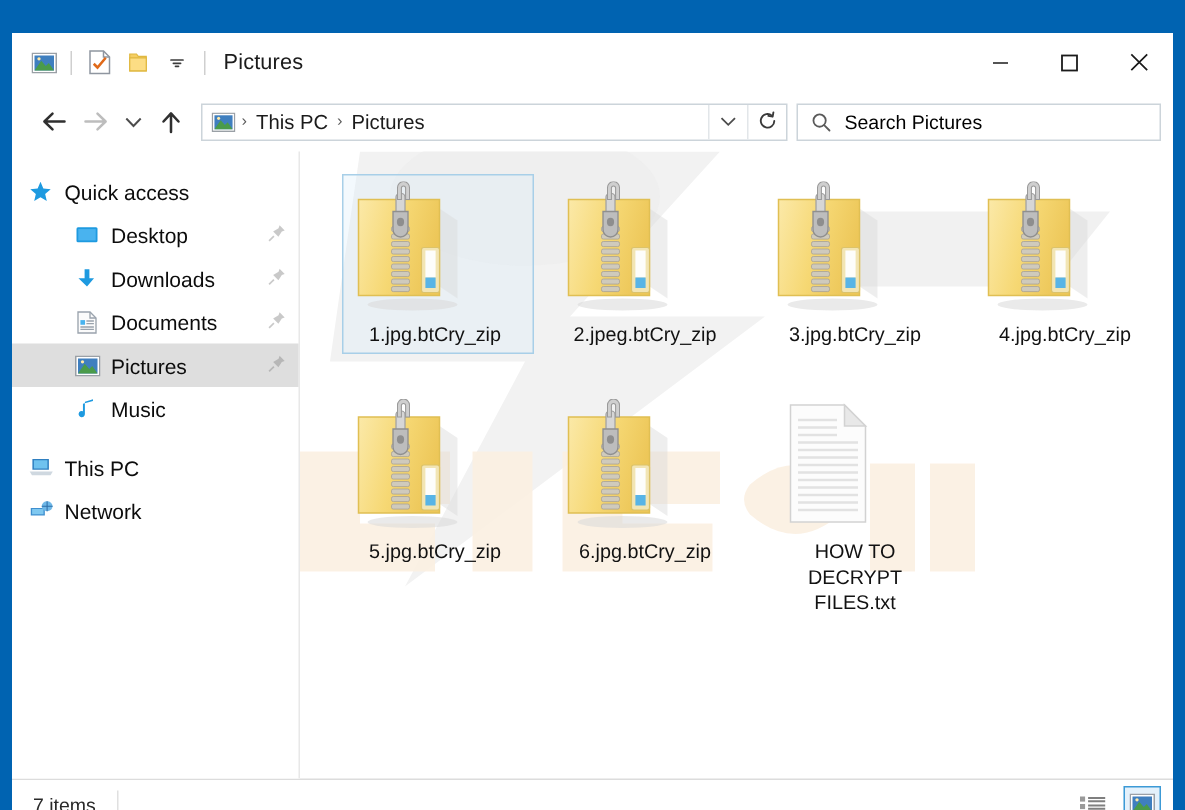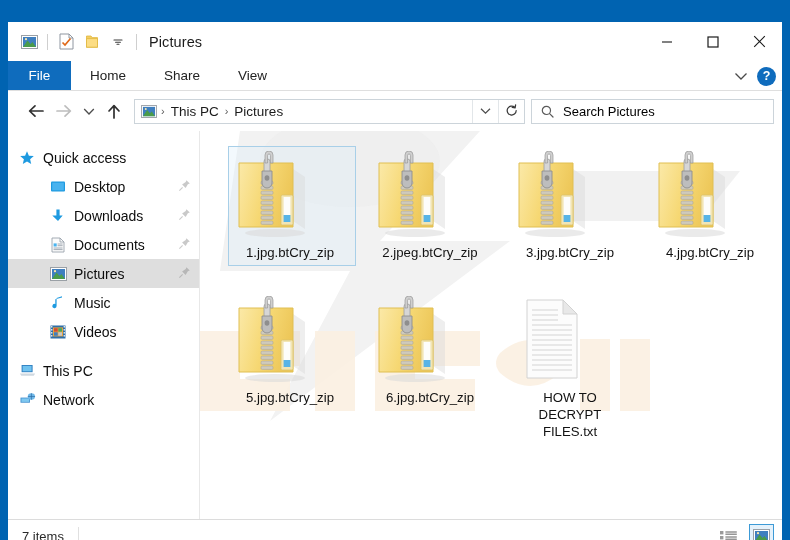--- a/index.html
+++ b/index.html
@@ -302,34 +302,20 @@
           </svg>
       </div>
       <div class="wc">
         <svg width="13" height="13" viewBox="0 0 13 13">
             <path d="M1.2 1.2 L11.8 11.8 M11.8 1.2 L1.2 11.8" stroke="#1b1b1b" stroke-width="1.15"></path>
           </svg>
       </div>
     </div>
   </div>
 
-  <div class="ribbon">
-    <div class="tab-file">File</div>
-    <div class="tab">Home</div>
-    <div class="tab">Share</div>
-    <div class="tab">View</div>
-    <div class="ribbon-right">
-      <div>
-        <svg width="14" height="10" viewBox="0 0 14 10">
-            <path d="M1.5 2.5 L7 8 L12.5 2.5" fill="none" stroke="#4a4a4a" stroke-width="1.3"></path>
-          </svg>
-      </div>
-      <div class="help-btn">?</div>
-    </div>
-  </div>
 
   <div class="addrbar">
     <div class="navbtn">
       <svg width="18" height="16" viewBox="0 0 18 16">
         <path d="M16 8 H3 M8 2.8 L2.6 8 L8 13.2" fill="none" stroke="#303030" stroke-width="1.7" stroke-linecap="round" stroke-linejoin="round"></path>
       </svg>
     </div>
     <div class="navbtn">
       <svg width="18" height="16" viewBox="0 0 18 16">
         <path d="M2 8 H15 M10 2.8 L15.4 8 L10 13.2" fill="none" stroke="#bdbdbd" stroke-width="1.7" stroke-linecap="round" stroke-linejoin="round"></path>
@@ -467,41 +453,20 @@
 
       <div class="nav-item lvl1">
         <span class="nav-ico">
           <svg width="14" height="16" viewBox="0 0 14 16">
             <path d="M11 1.2 L5.6 2.9 V11 a2.1 2.1 0 1 1 -1.3 -1.9 V4.2 L11 2.4 Z" fill="#1e9ae0"></path>
           </svg>
         </span>
         <span class="nav-label">Music</span>
       </div>
 
-      <div class="nav-item lvl1">
-        <span class="nav-ico">
-          <svg width="16" height="14" viewBox="0 0 16 14">
-            <rect x="0.5" y="0.5" width="15" height="13" fill="#2f6fa8"></rect>
-            <rect x="3" y="2.4" width="10" height="9" fill="#e8a33c"></rect>
-            <rect x="4" y="3.2" width="3.7" height="3.4" fill="#d04a3a"></rect>
-            <rect x="8.3" y="3.2" width="3.7" height="3.4" fill="#4aa860"></rect>
-            <rect x="4" y="7.3" width="3.7" height="3.4" fill="#3f7fbf"></rect>
-            <rect x="8.3" y="7.3" width="3.7" height="3.4" fill="#c6c9cc"></rect>
-            <rect x="1" y="1" width="1.4" height="1.6" fill="#dbe3ea"></rect>
-            <rect x="1" y="4" width="1.4" height="1.6" fill="#dbe3ea"></rect>
-            <rect x="1" y="7" width="1.4" height="1.6" fill="#dbe3ea"></rect>
-            <rect x="1" y="10" width="1.4" height="1.6" fill="#dbe3ea"></rect>
-            <rect x="13.6" y="1" width="1.4" height="1.6" fill="#dbe3ea"></rect>
-            <rect x="13.6" y="4" width="1.4" height="1.6" fill="#dbe3ea"></rect>
-            <rect x="13.6" y="7" width="1.4" height="1.6" fill="#dbe3ea"></rect>
-            <rect x="13.6" y="10" width="1.4" height="1.6" fill="#dbe3ea"></rect>
-          </svg>
-        </span>
-        <span class="nav-label">Videos</span>
-      </div>
 
       <div class="gap"></div>
 
       <div class="nav-item lvl0">
         <span class="nav-ico">
           <svg width="17" height="15" viewBox="0 0 17 15">
             <path d="M2.6 2 h11 v7.2 h-11 Z" fill="#2f7fc0"></path>
             <path d="M3.6 2.9 h9 v5.4 h-9 Z" fill="#6fc2ef"></path>
             <path d="M0.8 10.4 h15.4 l-1.5 2.4 h-12.4 Z" fill="#cfd8e0"></path>
           </svg>

